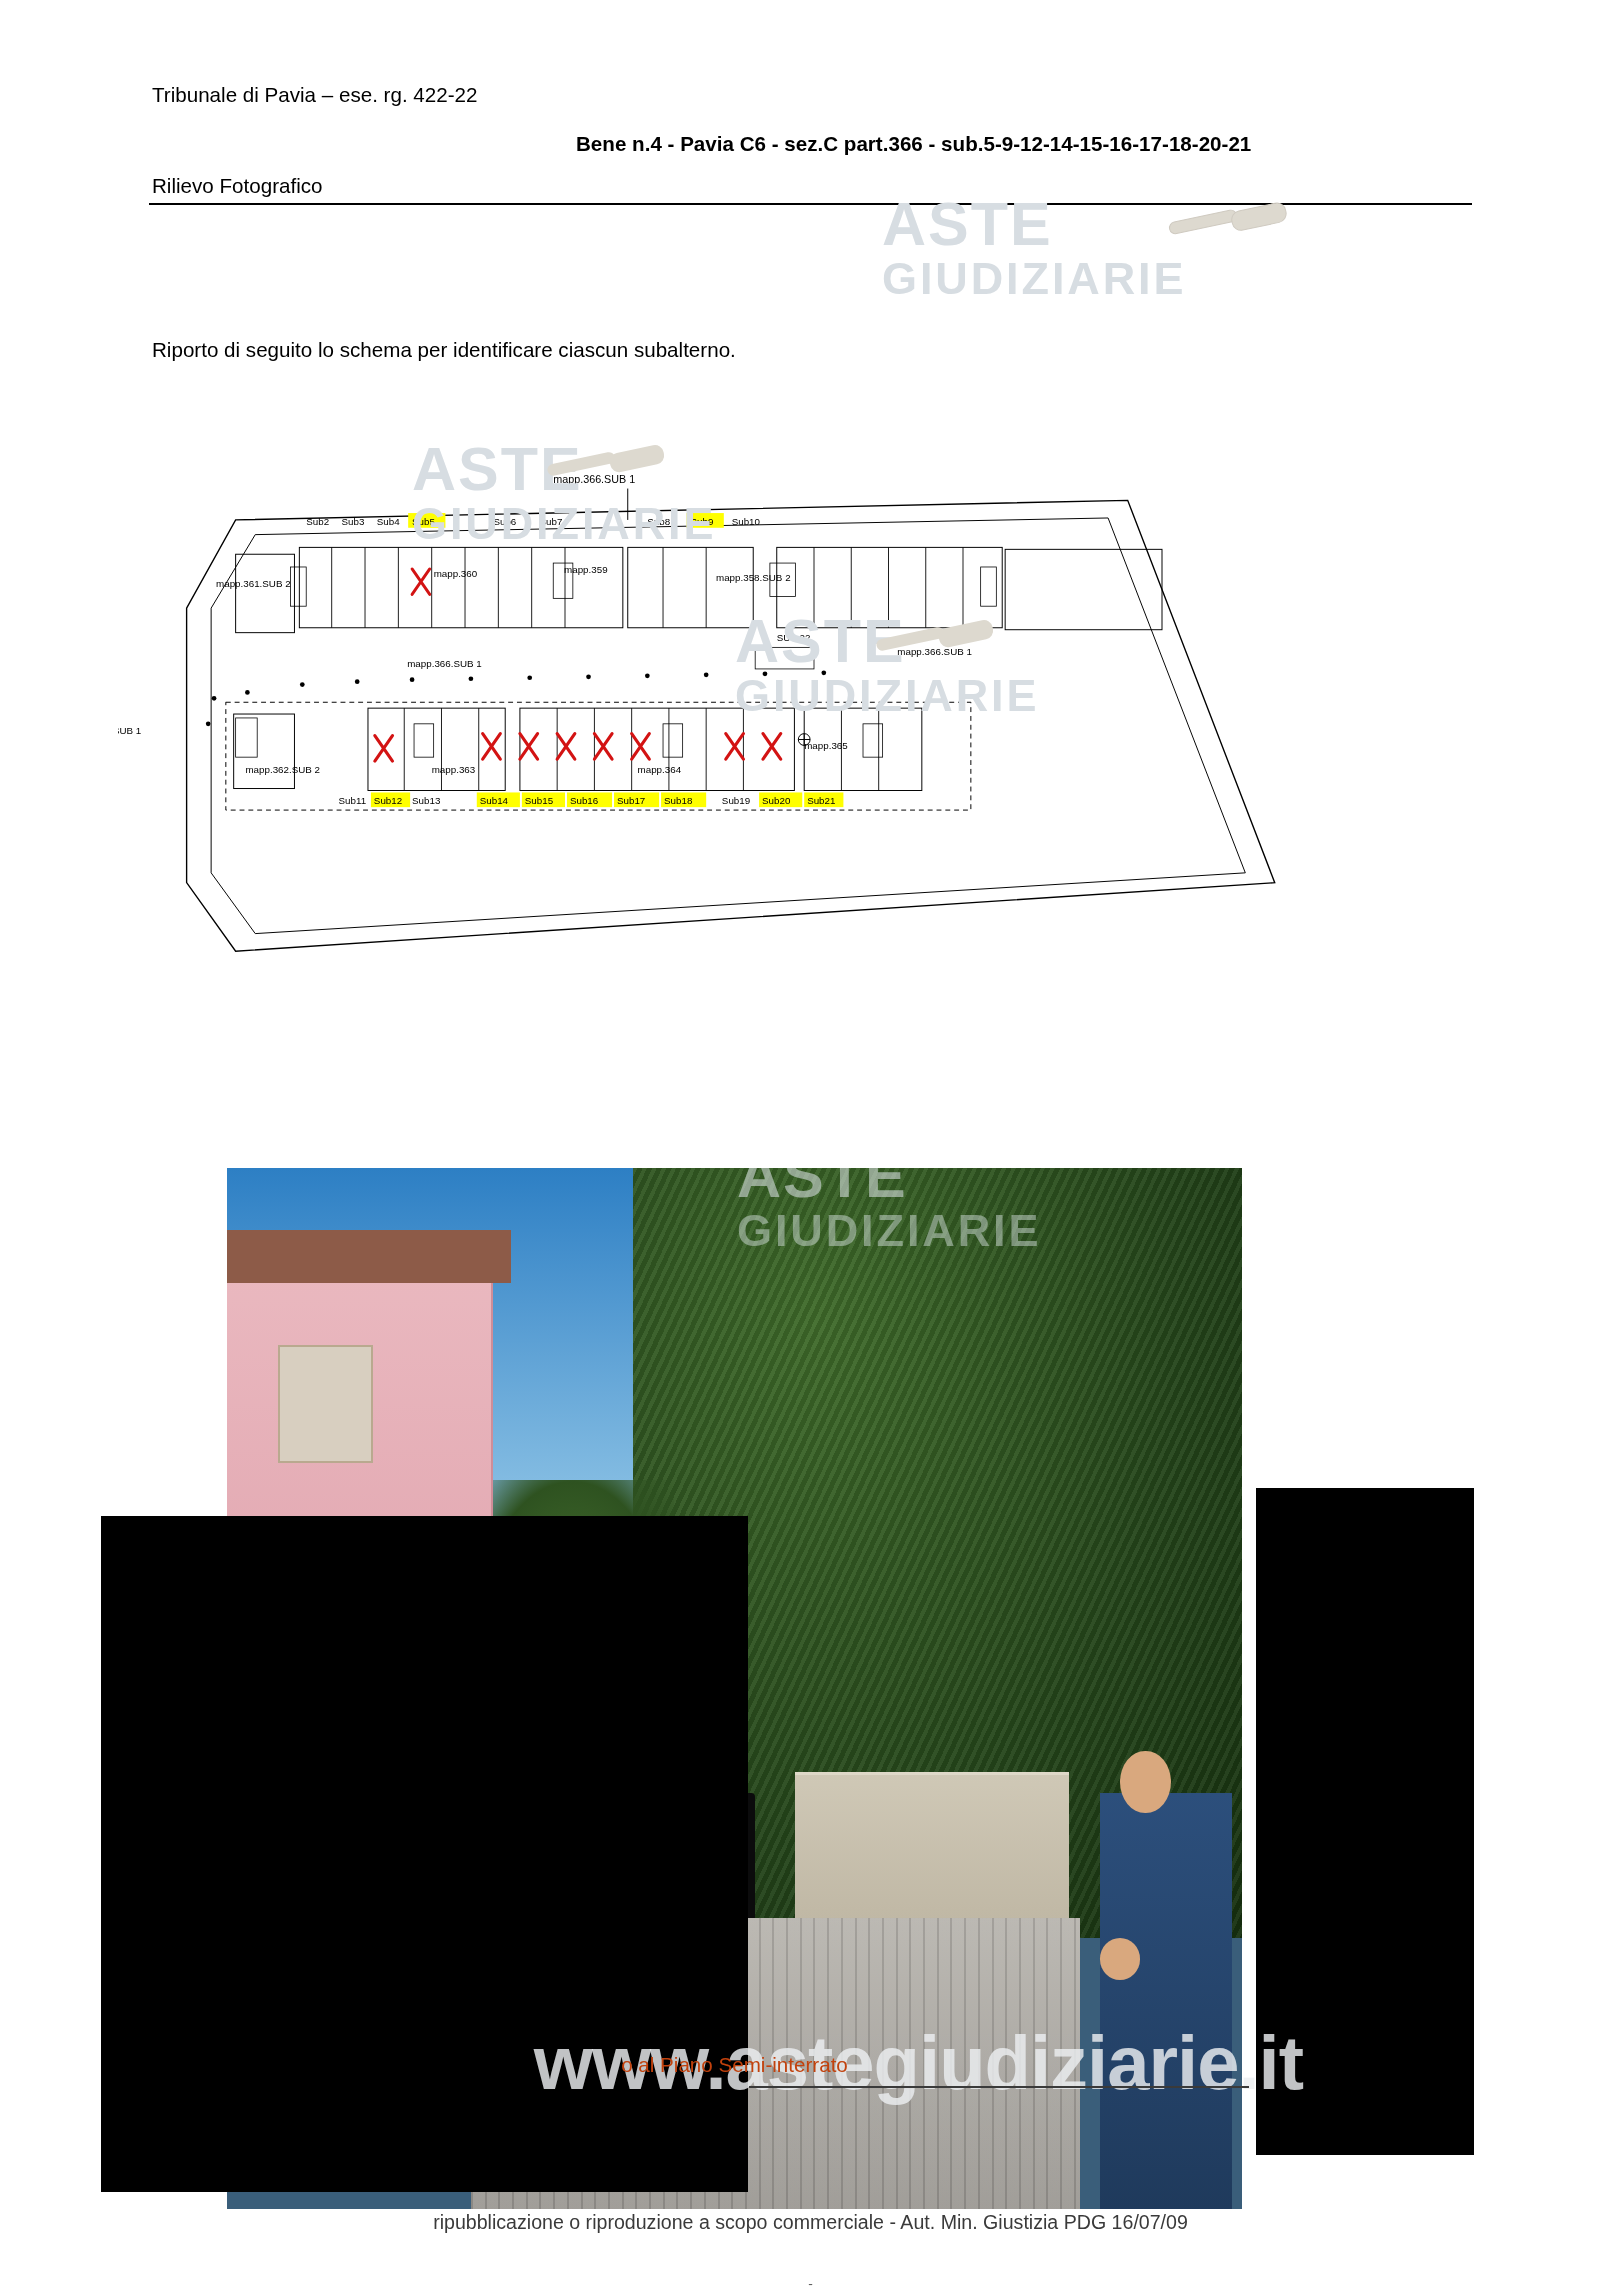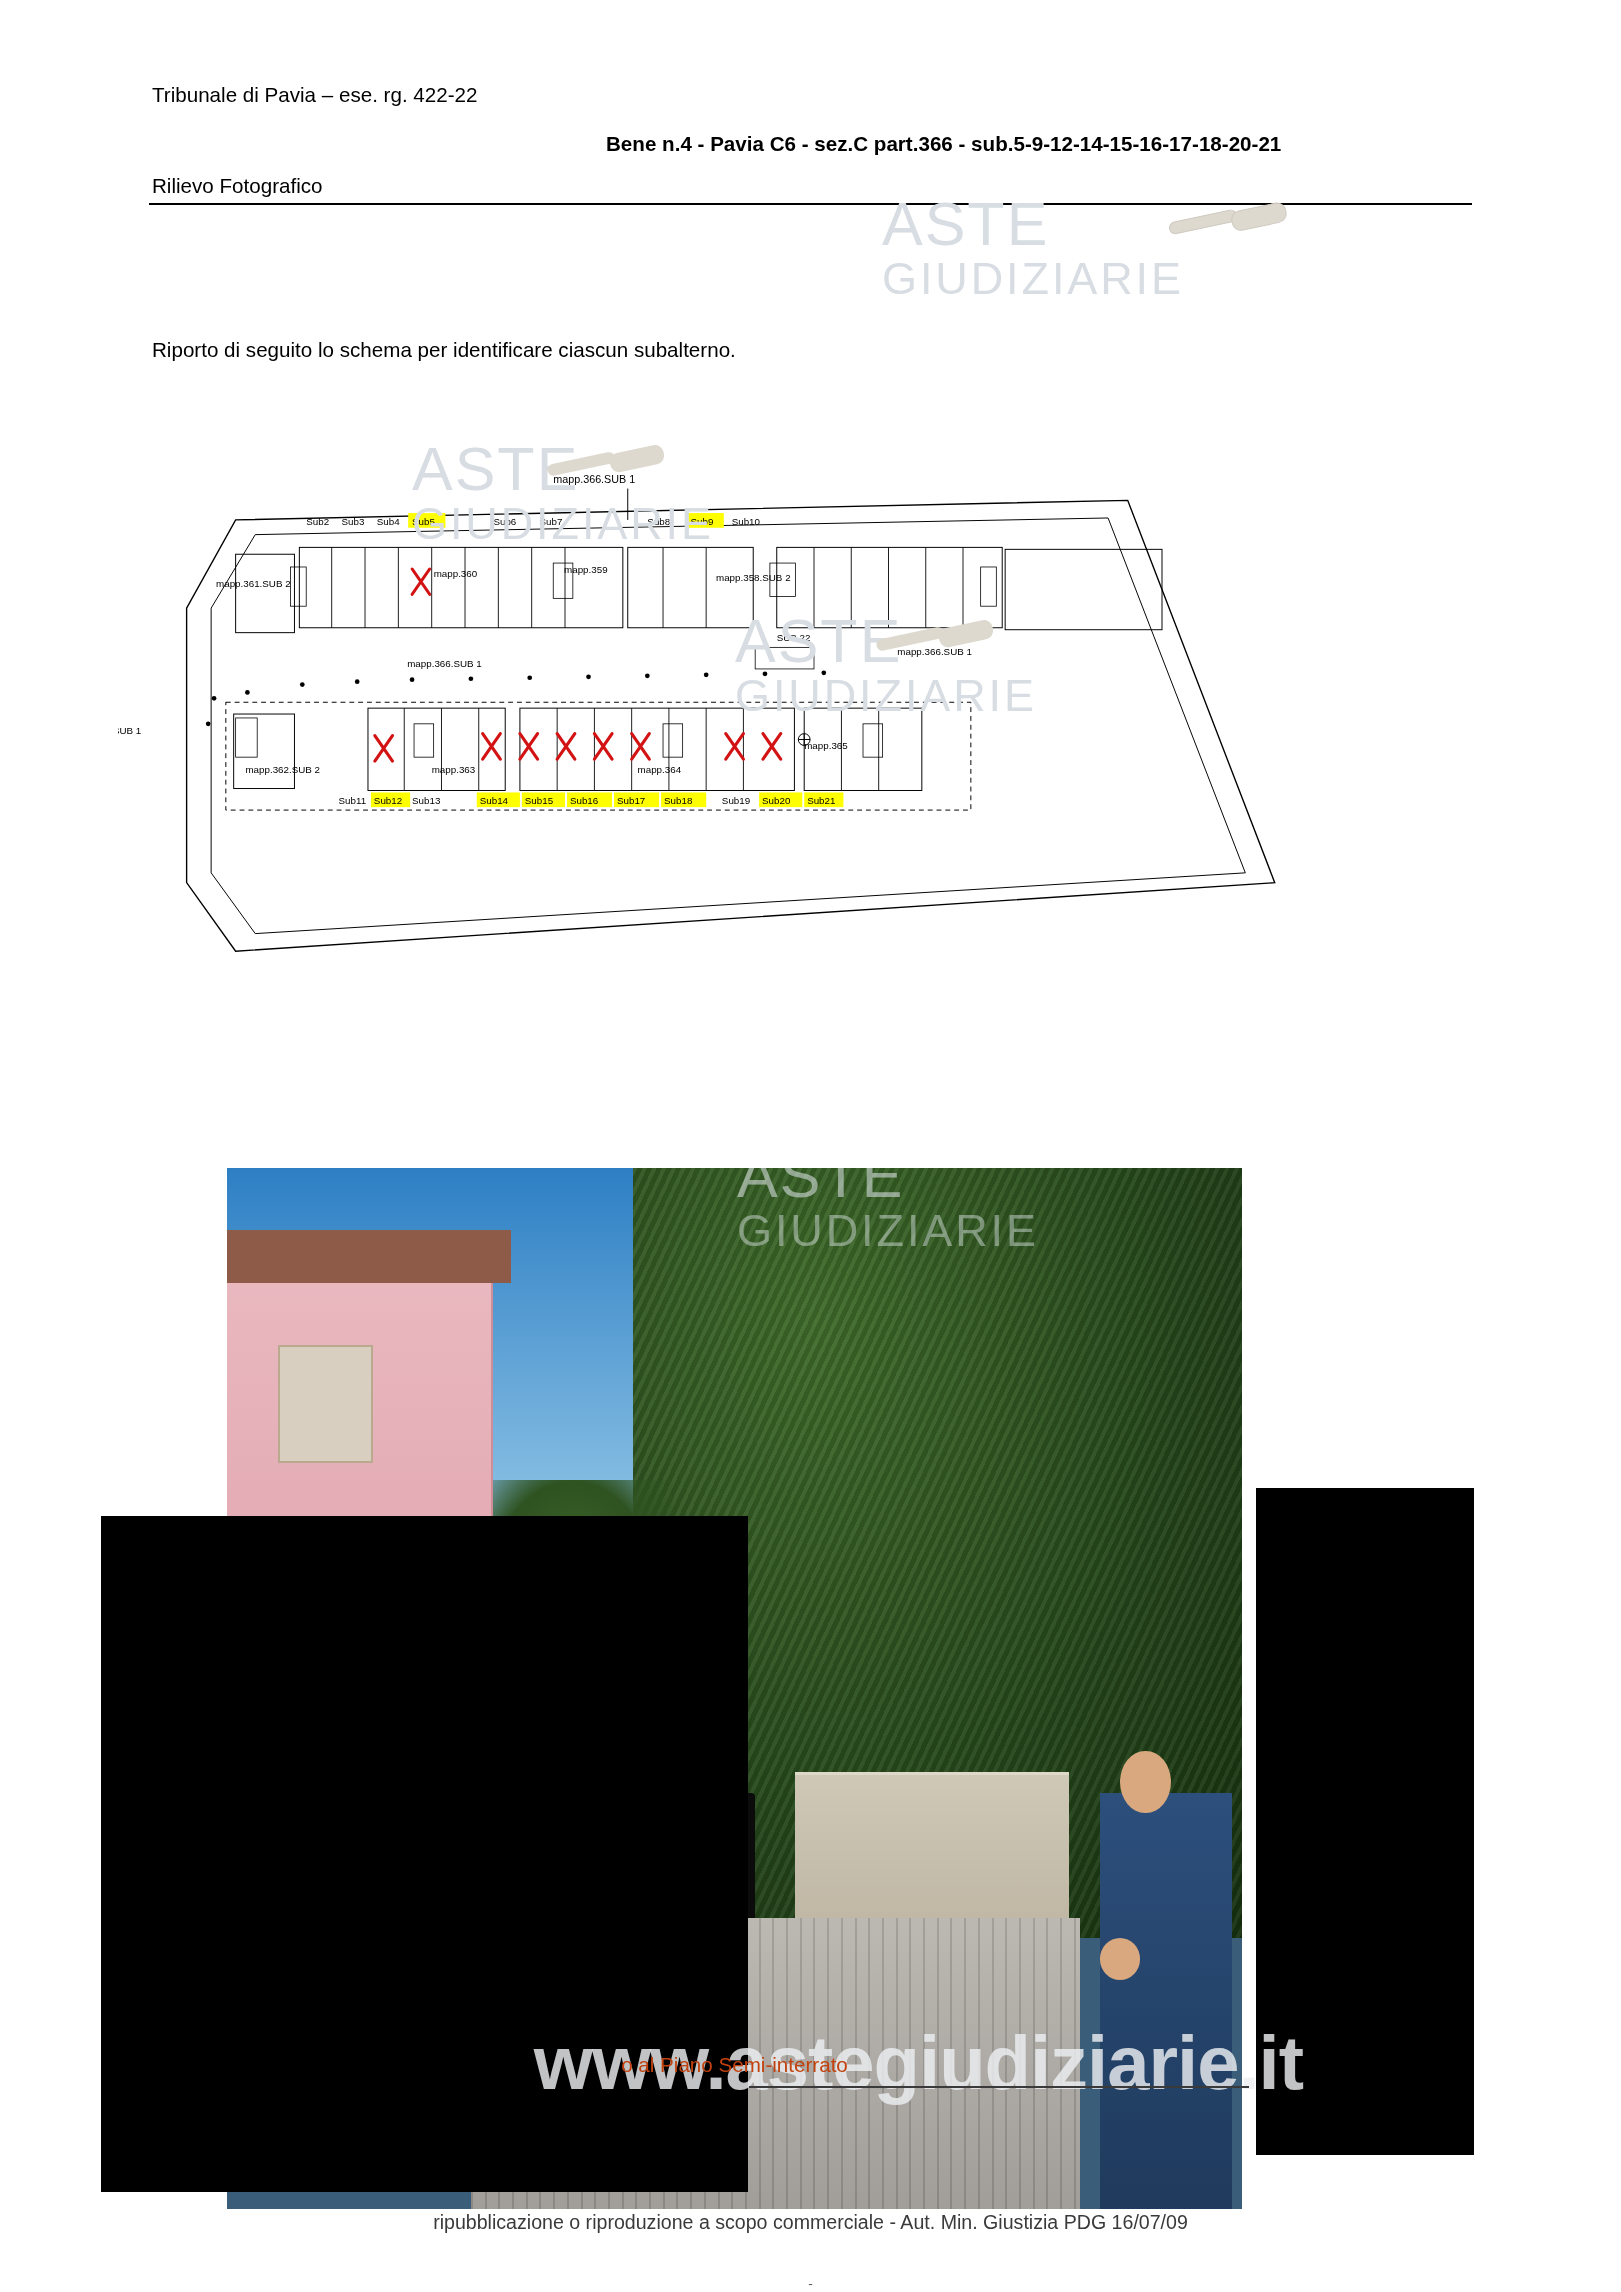--- a/index.html
+++ b/index.html
@@ -22,21 +22,21 @@
     left: 0; top: 0;
     width: 1621px; height: 2293px;
   }
   .hdr-line1 {
     position: absolute;
     left: 152px; top: 83px;
     font-size: 20.6px;
   }
   .hdr-line2 {
     position: absolute;
-    left: 606px; top: 132px;
+    left: 576px; top: 132px;
     font-size: 20.6px;
     font-weight: bold;
   }
   .hdr-line3 {
     position: absolute;
     left: 152px; top: 174px;
     font-size: 20.6px;
   }
   .hdr-rule {
     position: absolute;
@@ -59,21 +59,21 @@
     left: 152px; top: 338px;
     width: 1245px;
     font-size: 20.6px;
   }
 
   
   .wm {
     position: absolute;
     pointer-events: none;
     color: #d7dde2;
-    font-weight: normal;
+    font-weight: bold;
     letter-spacing: 2px;
     user-select: none;
   }
   .wm-aste {
     font-size: 61px;
     line-height: 57px;
   }
   .wm-giud {
     font-size: 45px;
     line-height: 51px;

